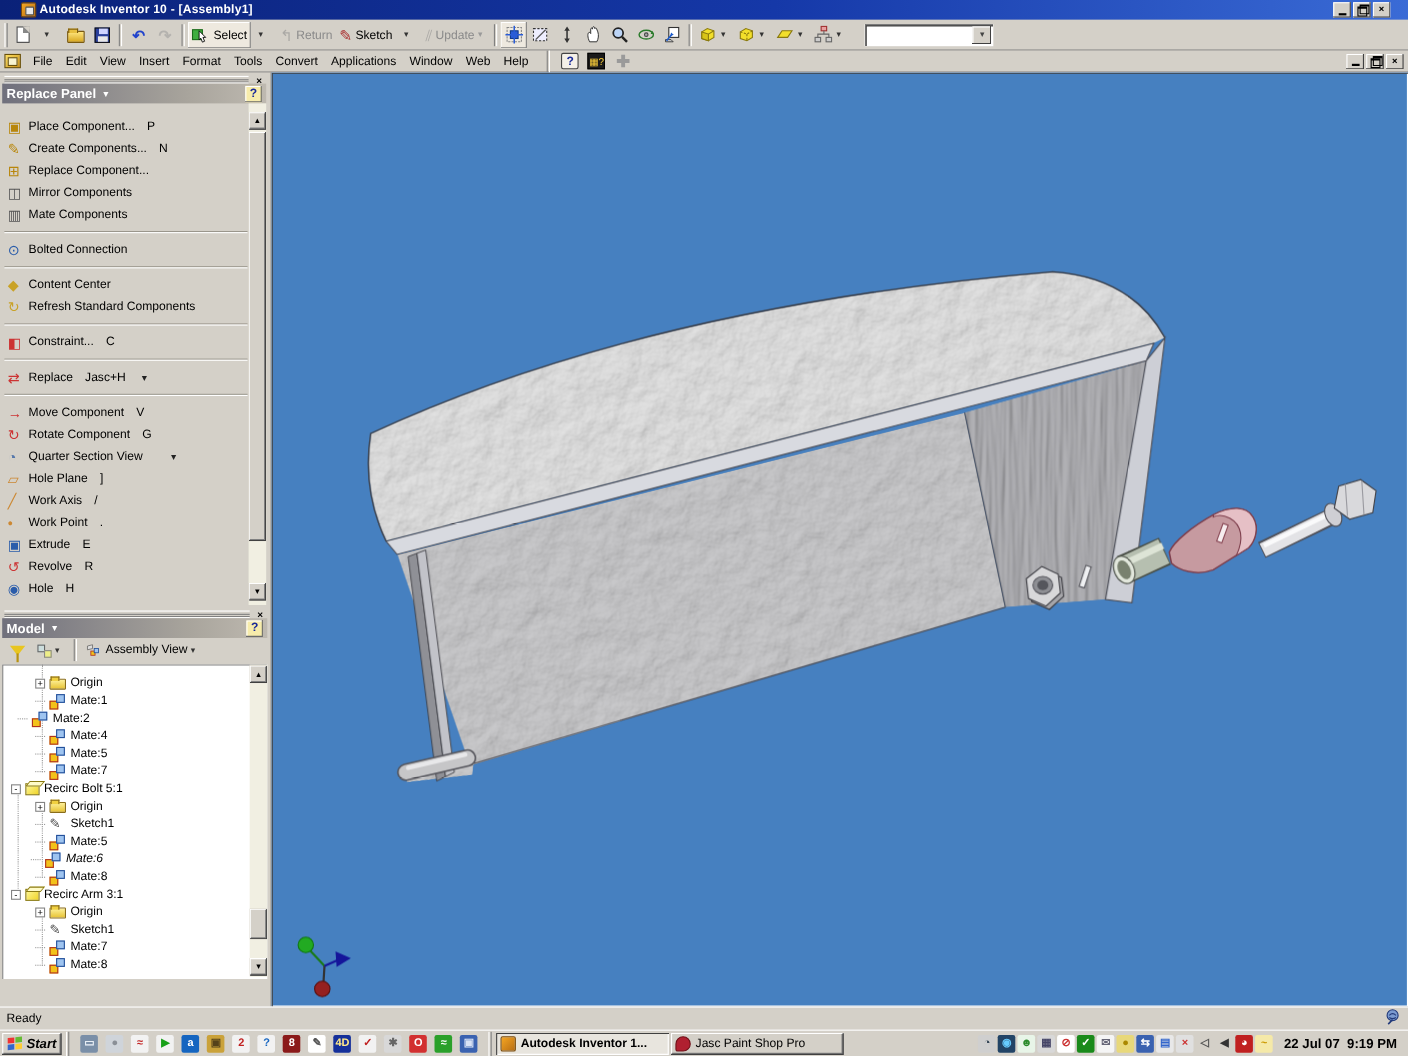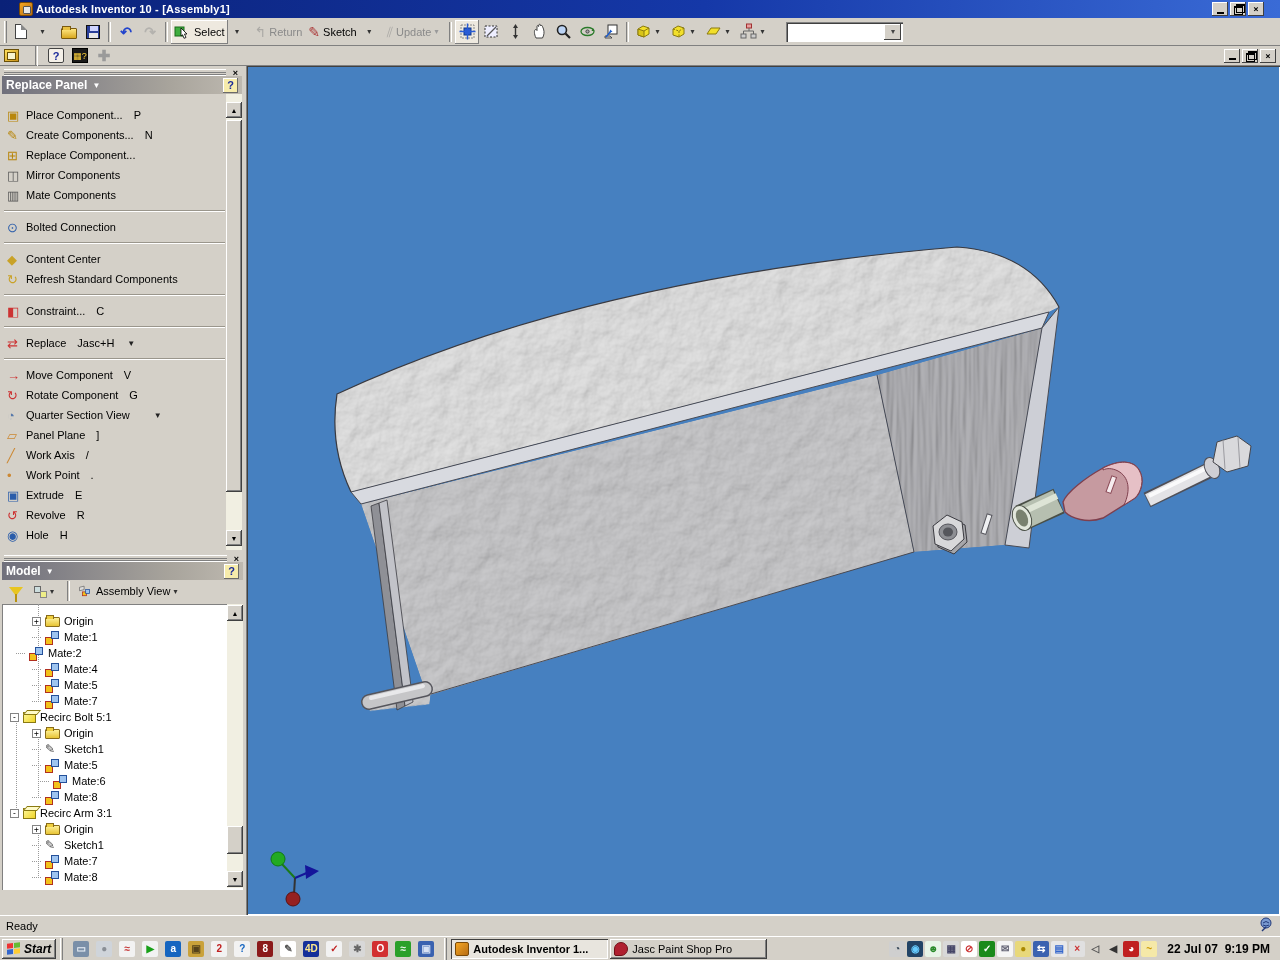--- a/index.html
+++ b/index.html
@@ -273,20 +273,34 @@
         </svg>
         <span class="drop">▾</span>
       </span>
     <span id="combo">
         <span class="cbtn">▾</span>
       </span>
   </div>
 
   <div id="menubar">
     <span class="doc-icon"></span>
+    <span style="display:flex;">
+
+    <span class="menu-item">File</span>
+        <span class="menu-item">Edit</span>
+        <span class="menu-item">View</span>
+        <span class="menu-item">Insert</span>
+        <span class="menu-item">Format</span>
+        <span class="menu-item">Tools</span>
+        <span class="menu-item">Convert</span>
+        <span class="menu-item">Applications</span>
+        <span class="menu-item">Window</span>
+        <span class="menu-item">Web</span>
+        <span class="menu-item">Help</span>
+      </span>
     <span class="menu-right">
       <span class="groove-v"></span>
       <span class="hbtn">
           <span class="howto">?</span>
         </span>
       <span class="hbtn">
           <span class="syllabus">▦?</span>
         </span>
       <span class="hbtn">
           <span class="plus-dis">✚</span>
@@ -400,21 +414,21 @@
 
             <div class="p-item">
               <span class="p-icon ic-quarter-section-view" style="color: rgb(85, 119, 170);">◔</span>
               <span class="p-label">Quarter Section View</span>
               <span class="p-short"></span>
               <span class="p-drop">▼</span>
             </div>
 
             <div class="p-item">
               <span class="p-icon ic-work-plane" style="color: rgb(204, 136, 51);">▱</span>
-              <span class="p-label">Panel Plane</span>
+              <span class="p-label">Hole Plane</span>
               <span class="p-short">]</span>
 
             </div>
 
             <div class="p-item">
               <span class="p-icon ic-work-axis" style="color: rgb(204, 136, 51);">╱</span>
               <span class="p-label">Work Axis</span>
               <span class="p-short">/</span>
 
             </div>
@@ -555,21 +569,21 @@
               <span class="t-icon ic-sketch">✎</span>
               <span class="t-label">Sketch1</span>
             </div>
 
             <div class="t-row" style="padding-left: 30px;">
               <span class="t-exp dash"></span>
               <span class="t-icon ic-mate"></span>
               <span class="t-label">Mate:5</span>
             </div>
 
-            <div class="t-row" style="padding-left: 38px;">
+            <div class="t-row" style="padding-left: 26px; font-style: italic;">
               <span class="t-exp dash"></span>
               <span class="t-icon ic-mate"></span>
               <span class="t-label">Mate:6</span>
             </div>
 
             <div class="t-row" style="padding-left: 30px;">
               <span class="t-exp dash"></span>
               <span class="t-icon ic-mate"></span>
               <span class="t-label">Mate:8</span>
             </div>

